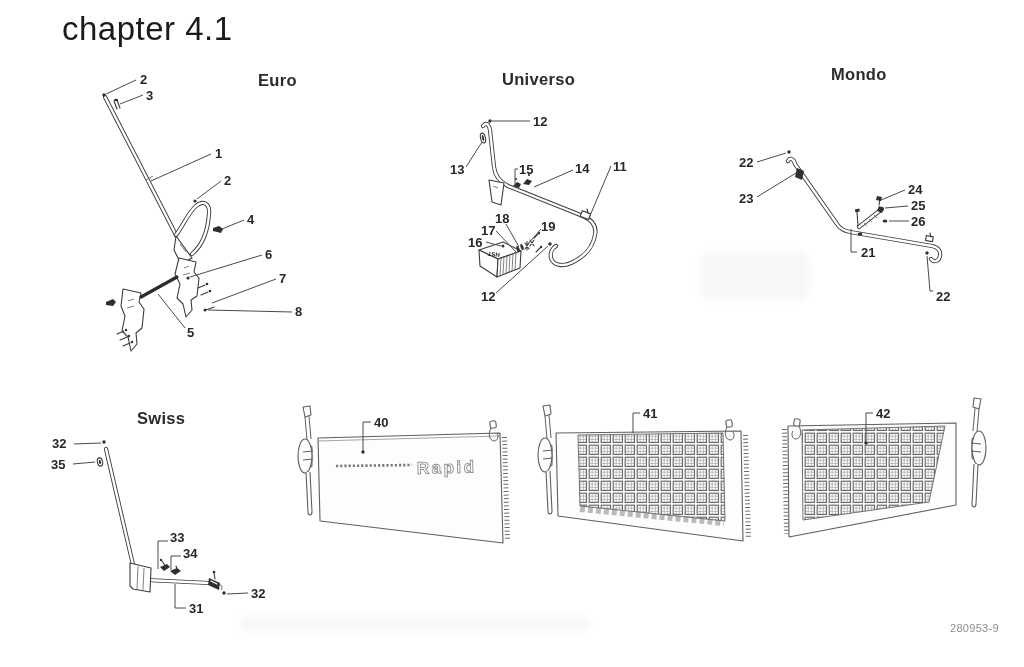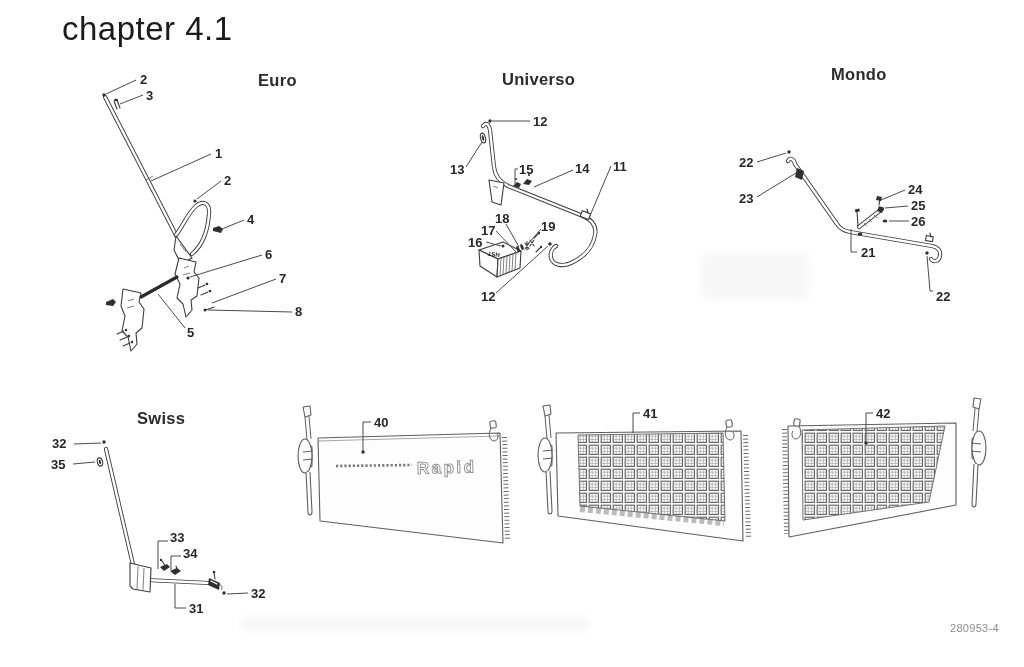--- a/index.html
+++ b/index.html
@@ -287,14 +287,14 @@
       <use href="#roller" transform="translate(1284,-8) scale(-1,1)"></use>
       <use href="#hook" transform="translate(1290,-2) scale(-1,1)"></use>
       <g>
         <circle cx="866" cy="443" r="1.7" class="dot"></circle>
         <path class="ldr" d="M866,441 L866,413 L873,413"></path>
       </g>
       <text class="part" x="876" y="418">42</text>
     </g>
   </svg>
 
-  <div class="docnum">280953-4</div>
+  <div class="docnum">280953-9</div>
 </div>
 
 </body></html>

